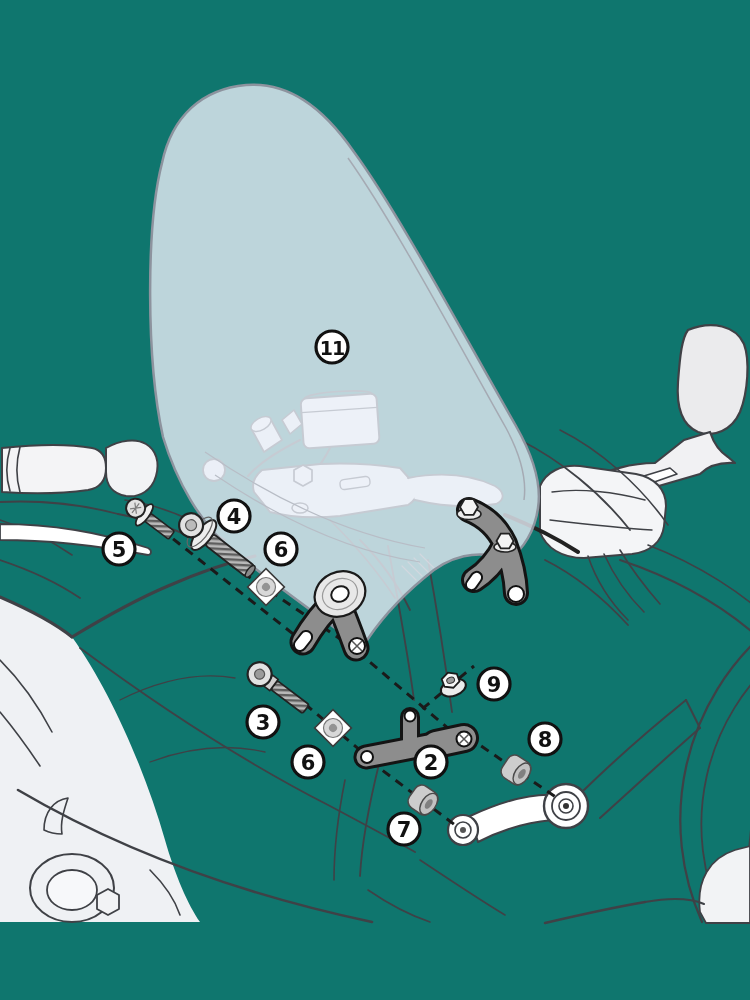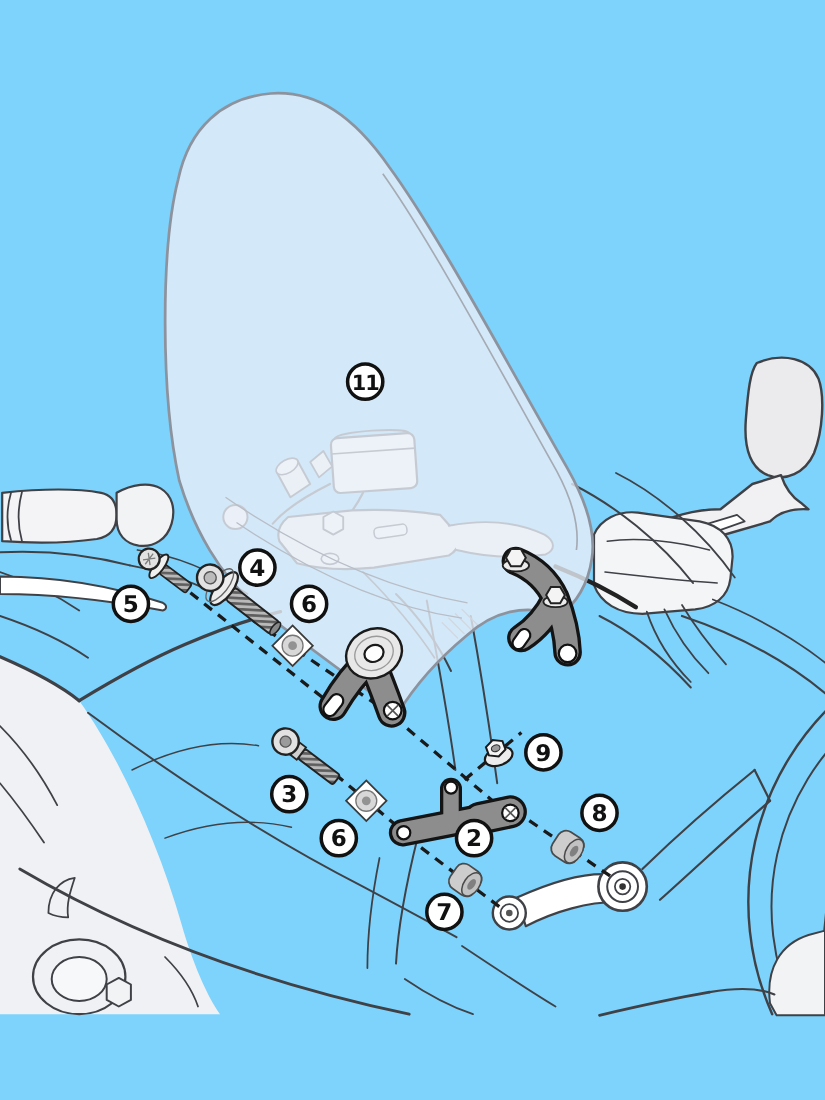--- a/index.html
+++ b/index.html
@@ -1,16 +1,16 @@
 <!DOCTYPE html>
 <html><head>
 <meta charset="utf-8">
 <style>
   html,body{margin:0;padding:0;background:#ffffff;}
-  .stage{position:relative;width:750px;height:1000px;background:#7dd3fc;overflow:hidden;
+  .stage{position:relative;width:750px;height:1000px;background:#0f766e;overflow:hidden;
          font-family:"DejaVu Sans","Liberation Sans",sans-serif;}
   svg{display:block}
   .callout-circle{fill:#ffffff;stroke:#111111;stroke-width:3.2px;}
   .callout-num{font-family:"DejaVu Sans","Liberation Sans",sans-serif;font-weight:bold;
                font-size:21px;fill:#111111;text-anchor:middle;}
 </style>
 </head>
 <body>
 
 <div class="stage">

